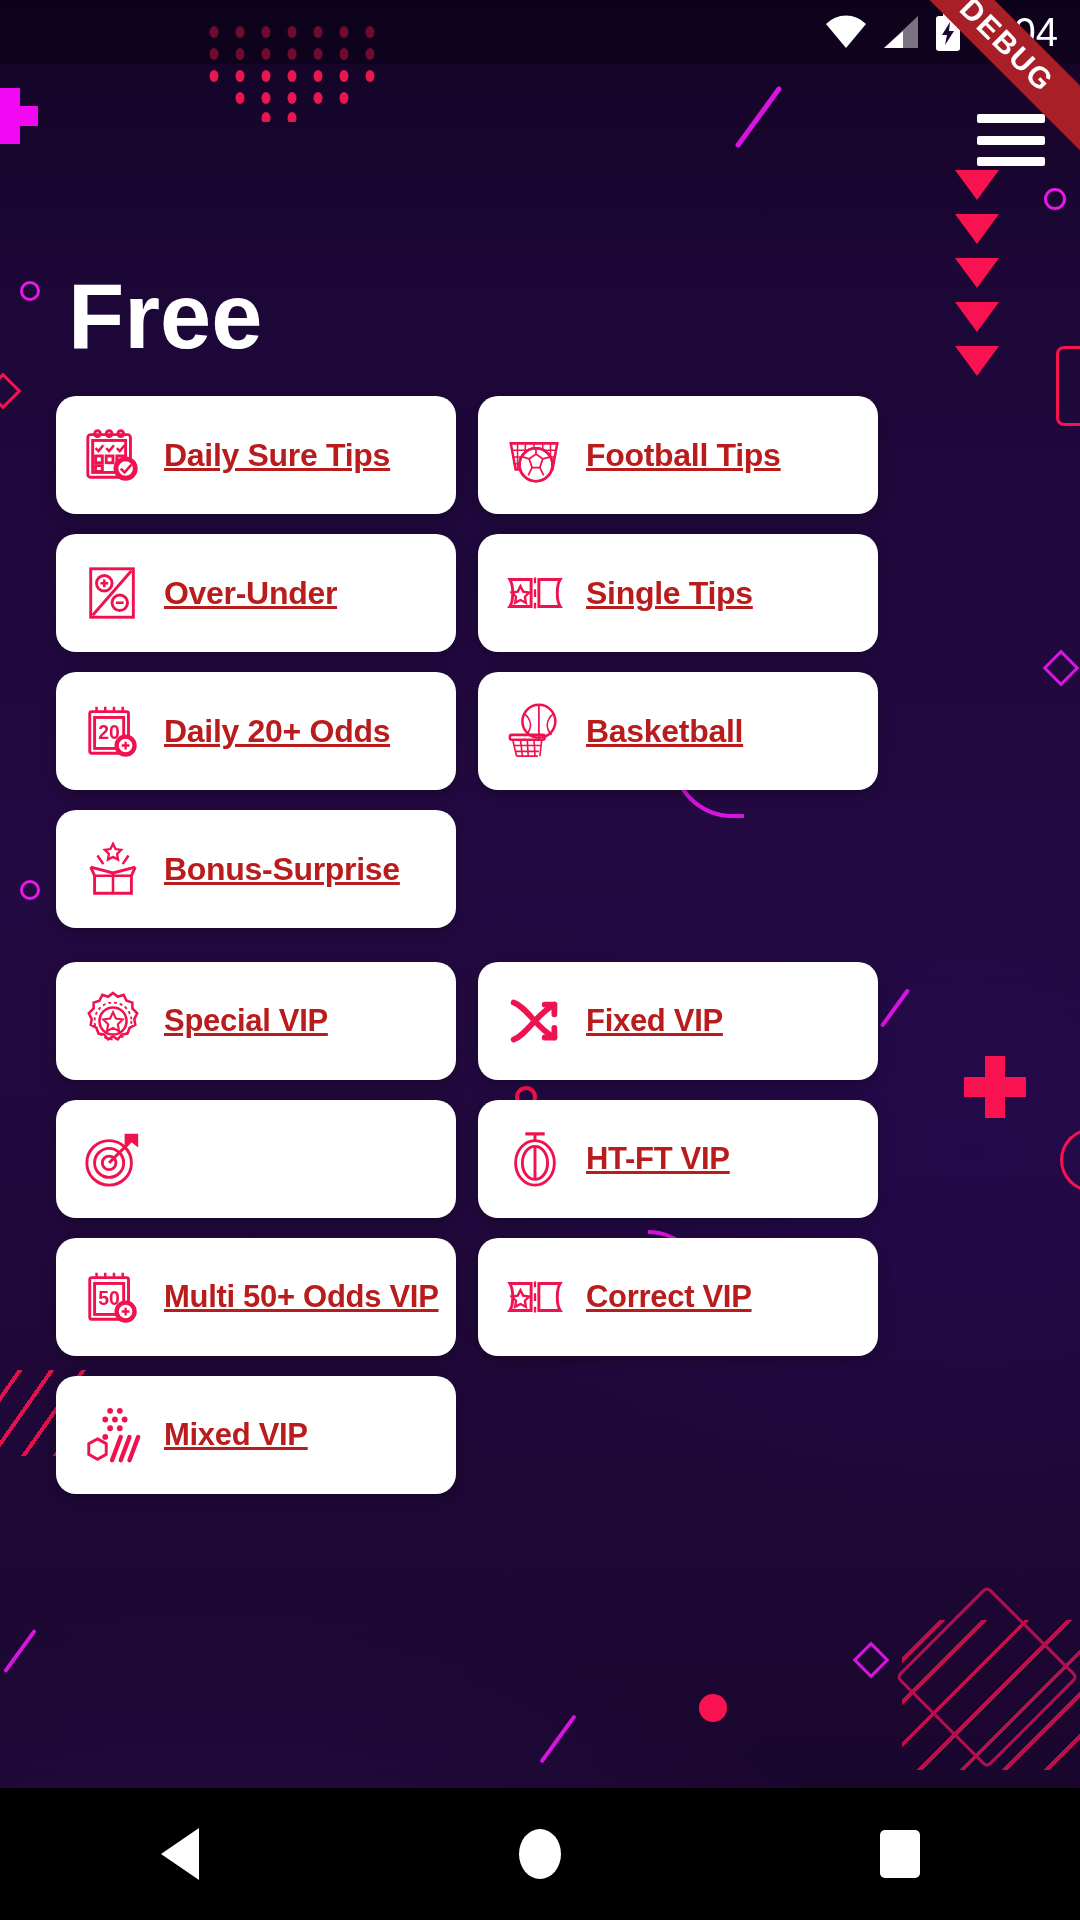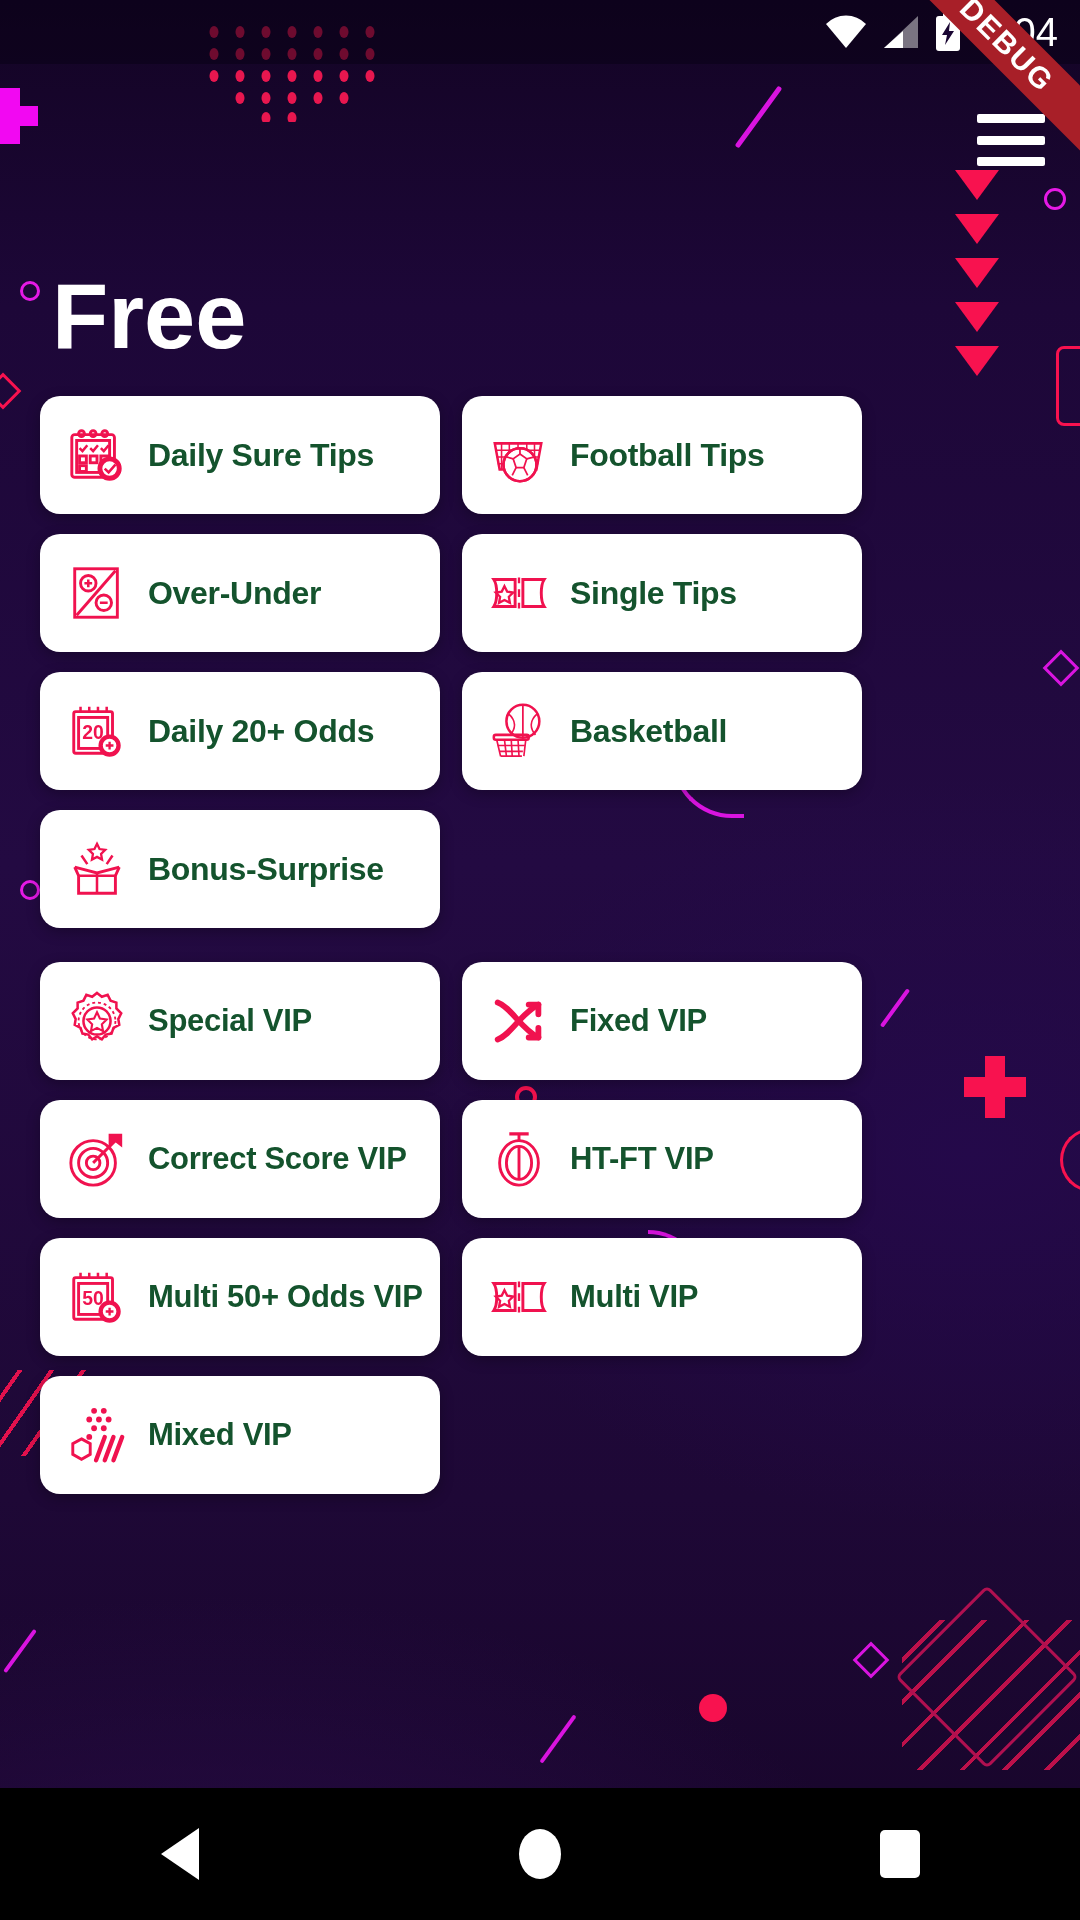--- a/index.html
+++ b/index.html
@@ -134,21 +134,21 @@
 
   
   #hamburger {
     position:absolute; right:35px; top:114px; width:68px; height:52px;
     display:flex; flex-direction:column; justify-content:space-between;
     z-index:30; cursor:pointer;
   }
   #hamburger span { display:block; width:68px; height:9px; background:#ffffff; border-radius:2px; }
 
   
-  #content { position:absolute; left:0; top:0; width:902px; z-index:10; }
+  #content { position:absolute; left:16px; top:0; width:902px; z-index:10; }
 
   .section-title {
     color:#ffffff; font-weight:700; line-height:1;
     padding-left:52px; position:relative; z-index:12;
   }
   #free-title { font-size:92px; margin-top:270px; }
   #vip-title  { font-size:78px; margin-top:110px; letter-spacing:-1px; }
 
   .grid {
     display:grid; grid-template-columns:1fr 1fr; gap:20px 22px;
@@ -157,22 +157,23 @@
 
   .card {
     background:#ffffff; border-radius:20px; height:118px;
     display:flex; align-items:center; gap:20px;
     padding:0 20px 0 26px; cursor:pointer;
     box-shadow:0 4px 14px rgba(0,0,0,0.28);
     overflow:hidden;
   }
   .card .ico { flex:0 0 auto; width:62px; height:62px; display:block; }
   .card .lbl {
-    color:#14532d; font-size:32px; font-weight:700; white-space:nowrap;
+    color:#b91c1c; font-size:32px; font-weight:700; white-space:nowrap;
     letter-spacing:-0.3px;
+    text-decoration:underline;
   }
   .grid.vip .card .lbl { font-size:31px; }
 
   
   #navbar {
     position:absolute; left:0; bottom:0; width:1080px; height:132px;
     background:#000000; display:flex; align-items:center;
     justify-content:space-around; z-index:50;
   }
   #navbar .navbtn { width:120px; height:132px; display:flex; align-items:center; justify-content:center; cursor:pointer; }
@@ -407,21 +408,20 @@
       </div>
 
       <div class="card">
         <svg class="ico" viewBox="0 0 64 64" fill="none" stroke="#f0124f" stroke-width="3">
           <circle cx="28" cy="36" r="23"></circle>
           <circle cx="28" cy="36" r="15"></circle>
           <circle cx="28" cy="36" r="7"></circle>
           <path d="M28 36 L52 12" stroke-width="3"></path>
           <path d="M44 6 L58 6 L58 20 L50 14 L44 20 Z" fill="#f0124f" stroke="none"></path>
         </svg>
-        <span class="lbl">Correct Score VIP</span>
       </div>
 
       <div class="card">
         <svg class="ico" viewBox="0 0 64 64" fill="none" stroke="#f0124f" stroke-width="3">
           <ellipse cx="32" cy="36" rx="20" ry="23"></ellipse>
           <ellipse cx="32" cy="36" rx="13" ry="17"></ellipse>
           <path d="M32 19 L32 53" stroke-width="3"></path>
           <path d="M32 13 L32 6" stroke-width="3"></path>
           <path d="M22 6 L42 6" stroke-width="3.4"></path>
         </svg>
@@ -442,21 +442,21 @@
       </div>
 
 
       <div class="card">
         <svg class="ico" viewBox="0 0 64 64" fill="none" stroke="#f0124f" stroke-width="3">
           <path d="M6 18 L28 18 L28 46 L6 46 C10 40 10 24 6 18 Z"></path>
           <path d="M58 18 L36 18 L36 46 L58 46 C54 40 54 24 58 18 Z"></path>
           <path d="M32 16 L32 22 M32 28 L32 36 M32 42 L32 48" stroke-width="2.4"></path>
           <path d="M17 25 l2.8 5.6 l6.2 0.9 l-4.5 4.4 l1.1 6.2 l-5.6 -2.9 l-5.6 2.9 l1.1 -6.2 l-4.5 -4.4 l6.2 -0.9 Z" stroke-width="2.4"></path>
         </svg>
-        <span class="lbl">Multi VIP</span>
+        <span class="lbl">Correct VIP</span>
       </div>
 
       <div class="card">
         <svg class="ico" viewBox="0 0 64 64" fill="none" stroke="#f0124f" stroke-width="3">
           <g fill="#f0124f" stroke="none">
             <circle cx="29" cy="7" r="3"></circle>
               <circle cx="39" cy="7" r="3"></circle>
             <circle cx="24" cy="16" r="3"></circle>
               <circle cx="34" cy="16" r="3"></circle>
               <circle cx="44" cy="16" r="3"></circle>

